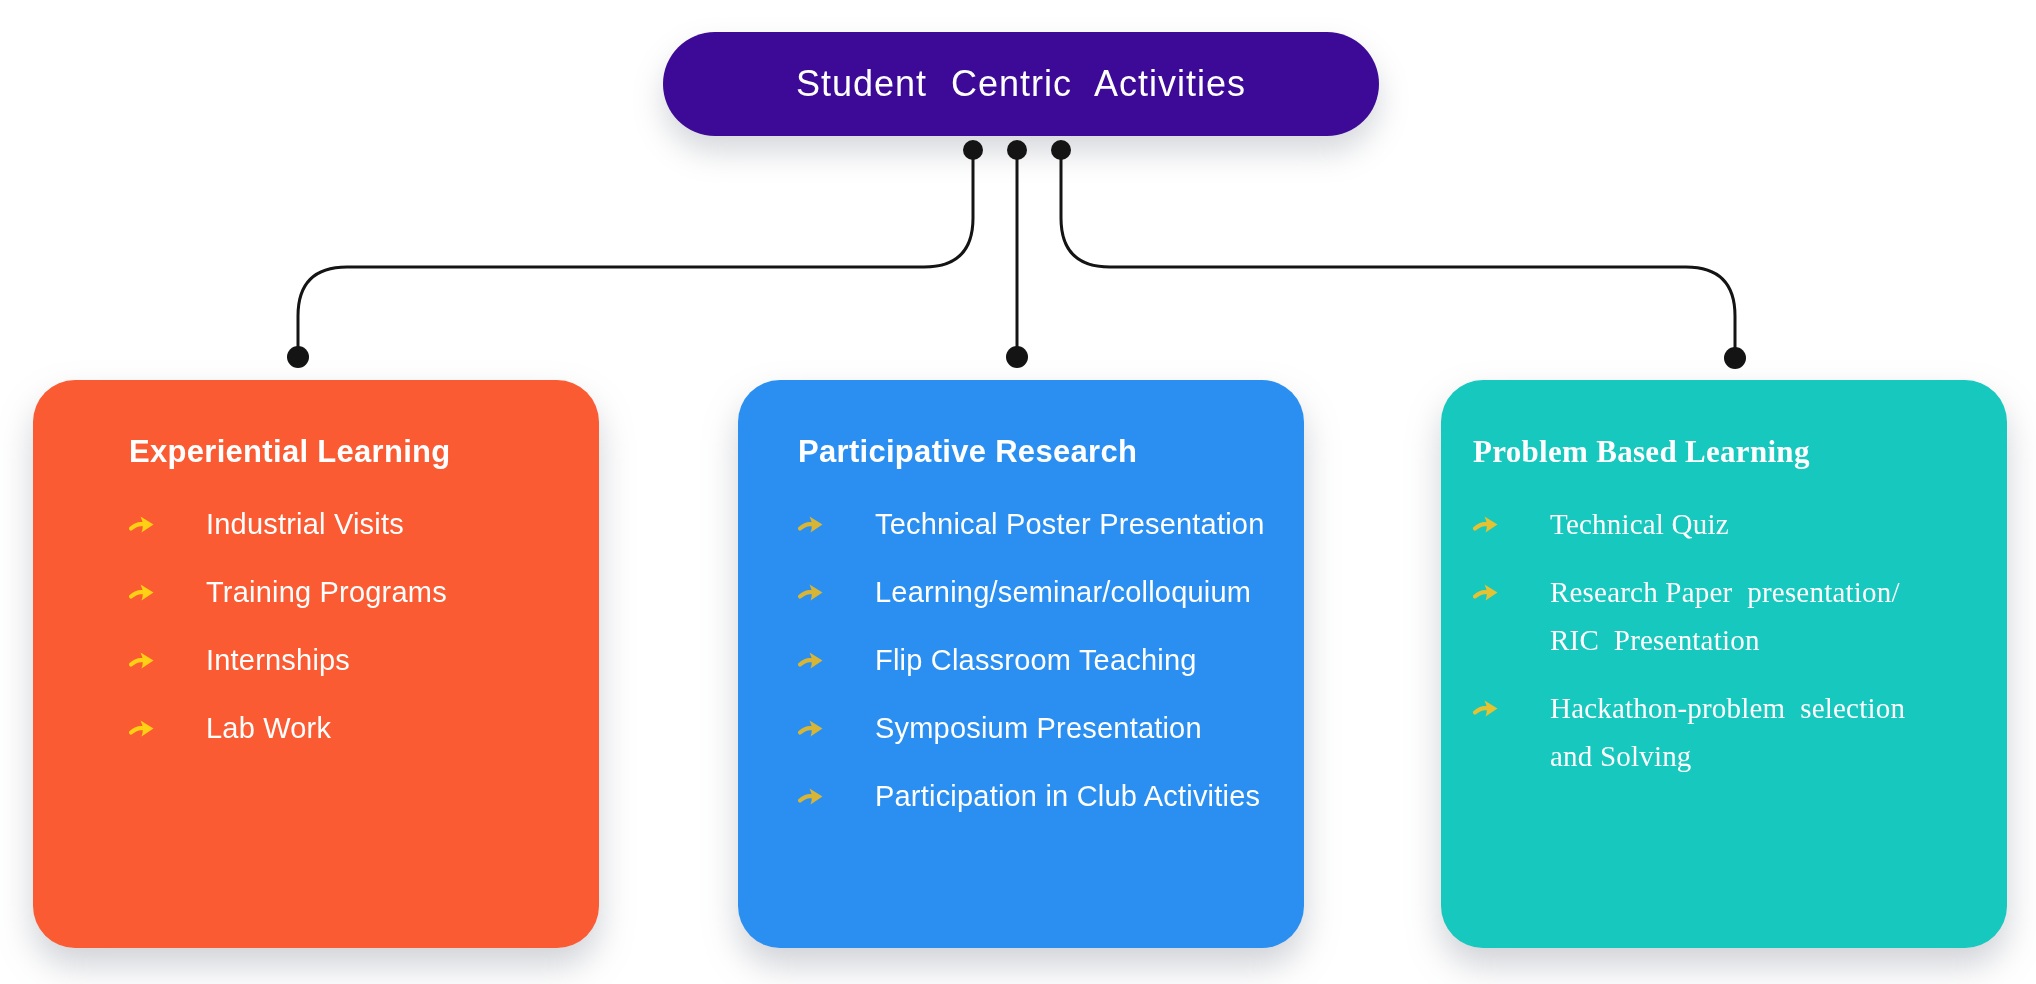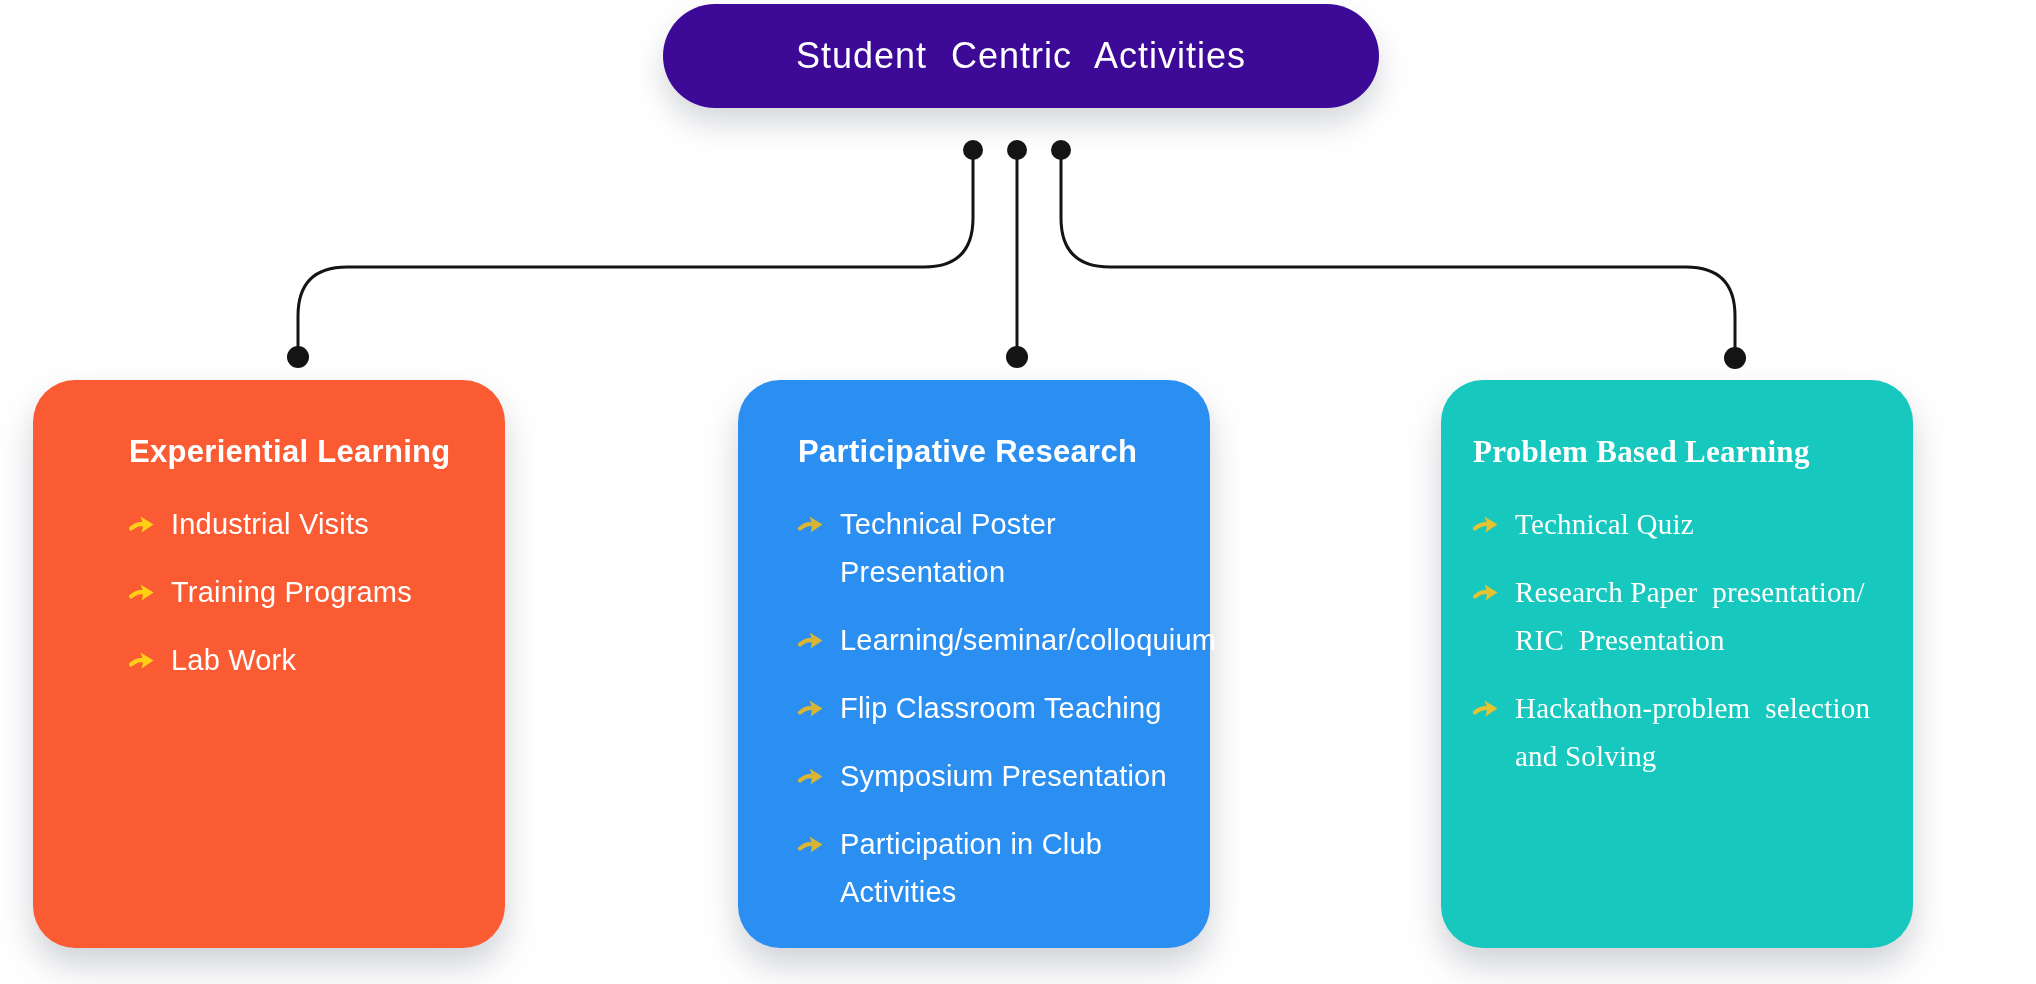--- a/index.html
+++ b/index.html
@@ -1,45 +1,45 @@
 <!DOCTYPE html>
 <html><head>
 <meta charset="utf-8">
 <style>
   html,body{margin:0;padding:0;background:#ffffff;}
   body{font-family:"Liberation Sans", sans-serif;}
   .stage{position:relative;width:2036px;height:984px;background:#ffffff;overflow:hidden;}
 
   .root-pill{
-    position:absolute;left:663px;top:4px;width:716px;height:104px;
+    position:absolute;left:663px;top:32px;width:716px;height:104px;
     border-radius:52px;display:flex;align-items:center;justify-content:center;
     color:#ffffff;font-size:36px;font-weight:500;letter-spacing:1px;word-spacing:13px;
     box-shadow:0 16px 30px rgba(120,125,140,0.30);
   }
 
   .connectors{position:absolute;left:0;top:0;width:2036px;height:984px;pointer-events:none;}
   .connectors path{fill:none;stroke:currentColor;stroke-width:3;}
   .connectors circle{fill:currentColor;stroke:none;}
 
   .card{
-    position:absolute;top:380px;width:472px;height:568px;border-radius:42px;
+    position:absolute;top:380px;width:566px;height:568px;border-radius:42px;
     color:#ffffff;box-sizing:border-box;padding-top:50px;
     box-shadow:0 18px 34px rgba(120,125,140,0.35);
   }
   .card-0{left:33px;padding-left:96px;padding-right:36px;}
   .card-1{left:738px;padding-left:60px;padding-right:36px;}
   .card-2{left:1441px;padding-left:32px;padding-right:26px;font-family:Liberation Serif, serif;}
 
   .card h2{
     margin:0 0 26px 0;font-size:31px;line-height:44px;font-weight:700;letter-spacing:0.3px;
   }
   .card ul{list-style:none;margin:0;padding:0;}
   .card li{
     display:flex;align-items:flex-start;margin-bottom:20px;
-    font-size:29px;line-height:48px;font-weight:400;letter-spacing:0.2px;
+    font-size:29px;line-height:48px;font-weight:400;letter-spacing:0.2px;gap:35px;
   }
   .arrow{flex:0 0 auto;width:29px;height:48px;display:flex;align-items:center;margin-right:13px;}
   .arrow svg{width:27px;height:23px;display:block;}
   .txt{white-space:pre-wrap;}
 </style>
 </head>
 <body>
 
 <div class="stage">
 
@@ -72,20 +72,29 @@
         <span class="txt">Industrial Visits</span>
       </li>
       <li>
         <span class="arrow" style="color: rgb(255, 208, 19);">
             <svg viewBox="0 0 27 23">
               <path d="M2 15.5 Q8 10.5 13 11.2" fill="none" stroke="currentColor" stroke-width="4.2" stroke-linecap="round"></path>
               <path d="M11.5 3.5 L24.5 11.5 L12.5 19.5 Q15.5 11.5 11.5 3.5 Z" fill="currentColor"></path>
             </svg>
           </span>
         <span class="txt">Training Programs</span>
+      </li>
+      <li>
+        <span class="arrow" style="color: rgb(255, 208, 19);">
+            <svg viewBox="0 0 27 23">
+              <path d="M2 15.5 Q8 10.5 13 11.2" fill="none" stroke="currentColor" stroke-width="4.2" stroke-linecap="round"></path>
+              <path d="M11.5 3.5 L24.5 11.5 L12.5 19.5 Q15.5 11.5 11.5 3.5 Z" fill="currentColor"></path>
+            </svg>
+          </span>
+        <span class="txt">Internships</span>
       </li>
       <li>
         <span class="arrow" style="color: rgb(255, 208, 19);">
             <svg viewBox="0 0 27 23">
               <path d="M2 15.5 Q8 10.5 13 11.2" fill="none" stroke="currentColor" stroke-width="4.2" stroke-linecap="round"></path>
               <path d="M11.5 3.5 L24.5 11.5 L12.5 19.5 Q15.5 11.5 11.5 3.5 Z" fill="currentColor"></path>
             </svg>
           </span>
         <span class="txt">Lab Work</span>
       </li>

